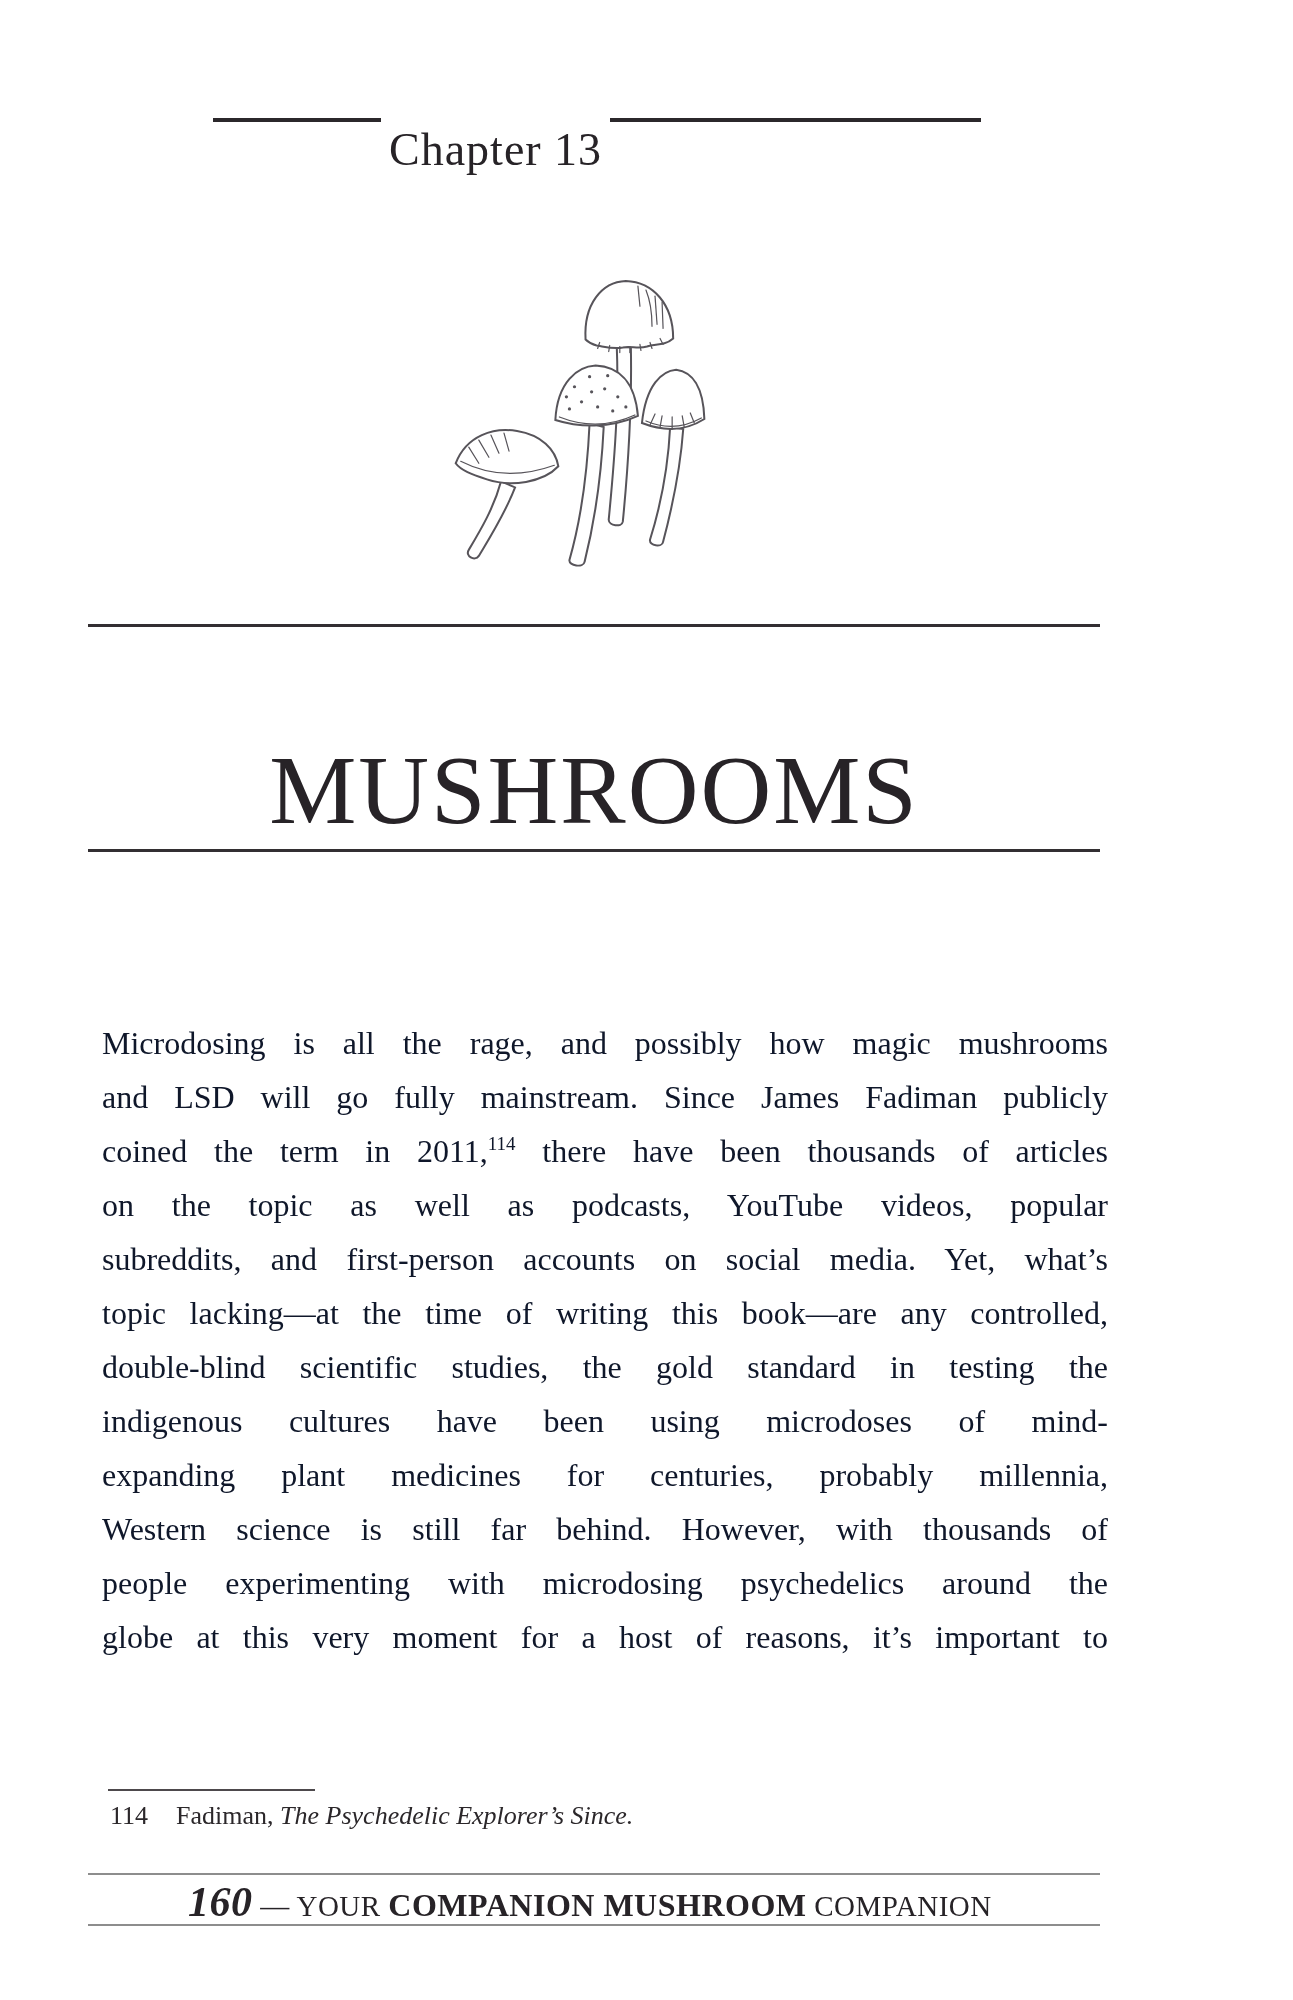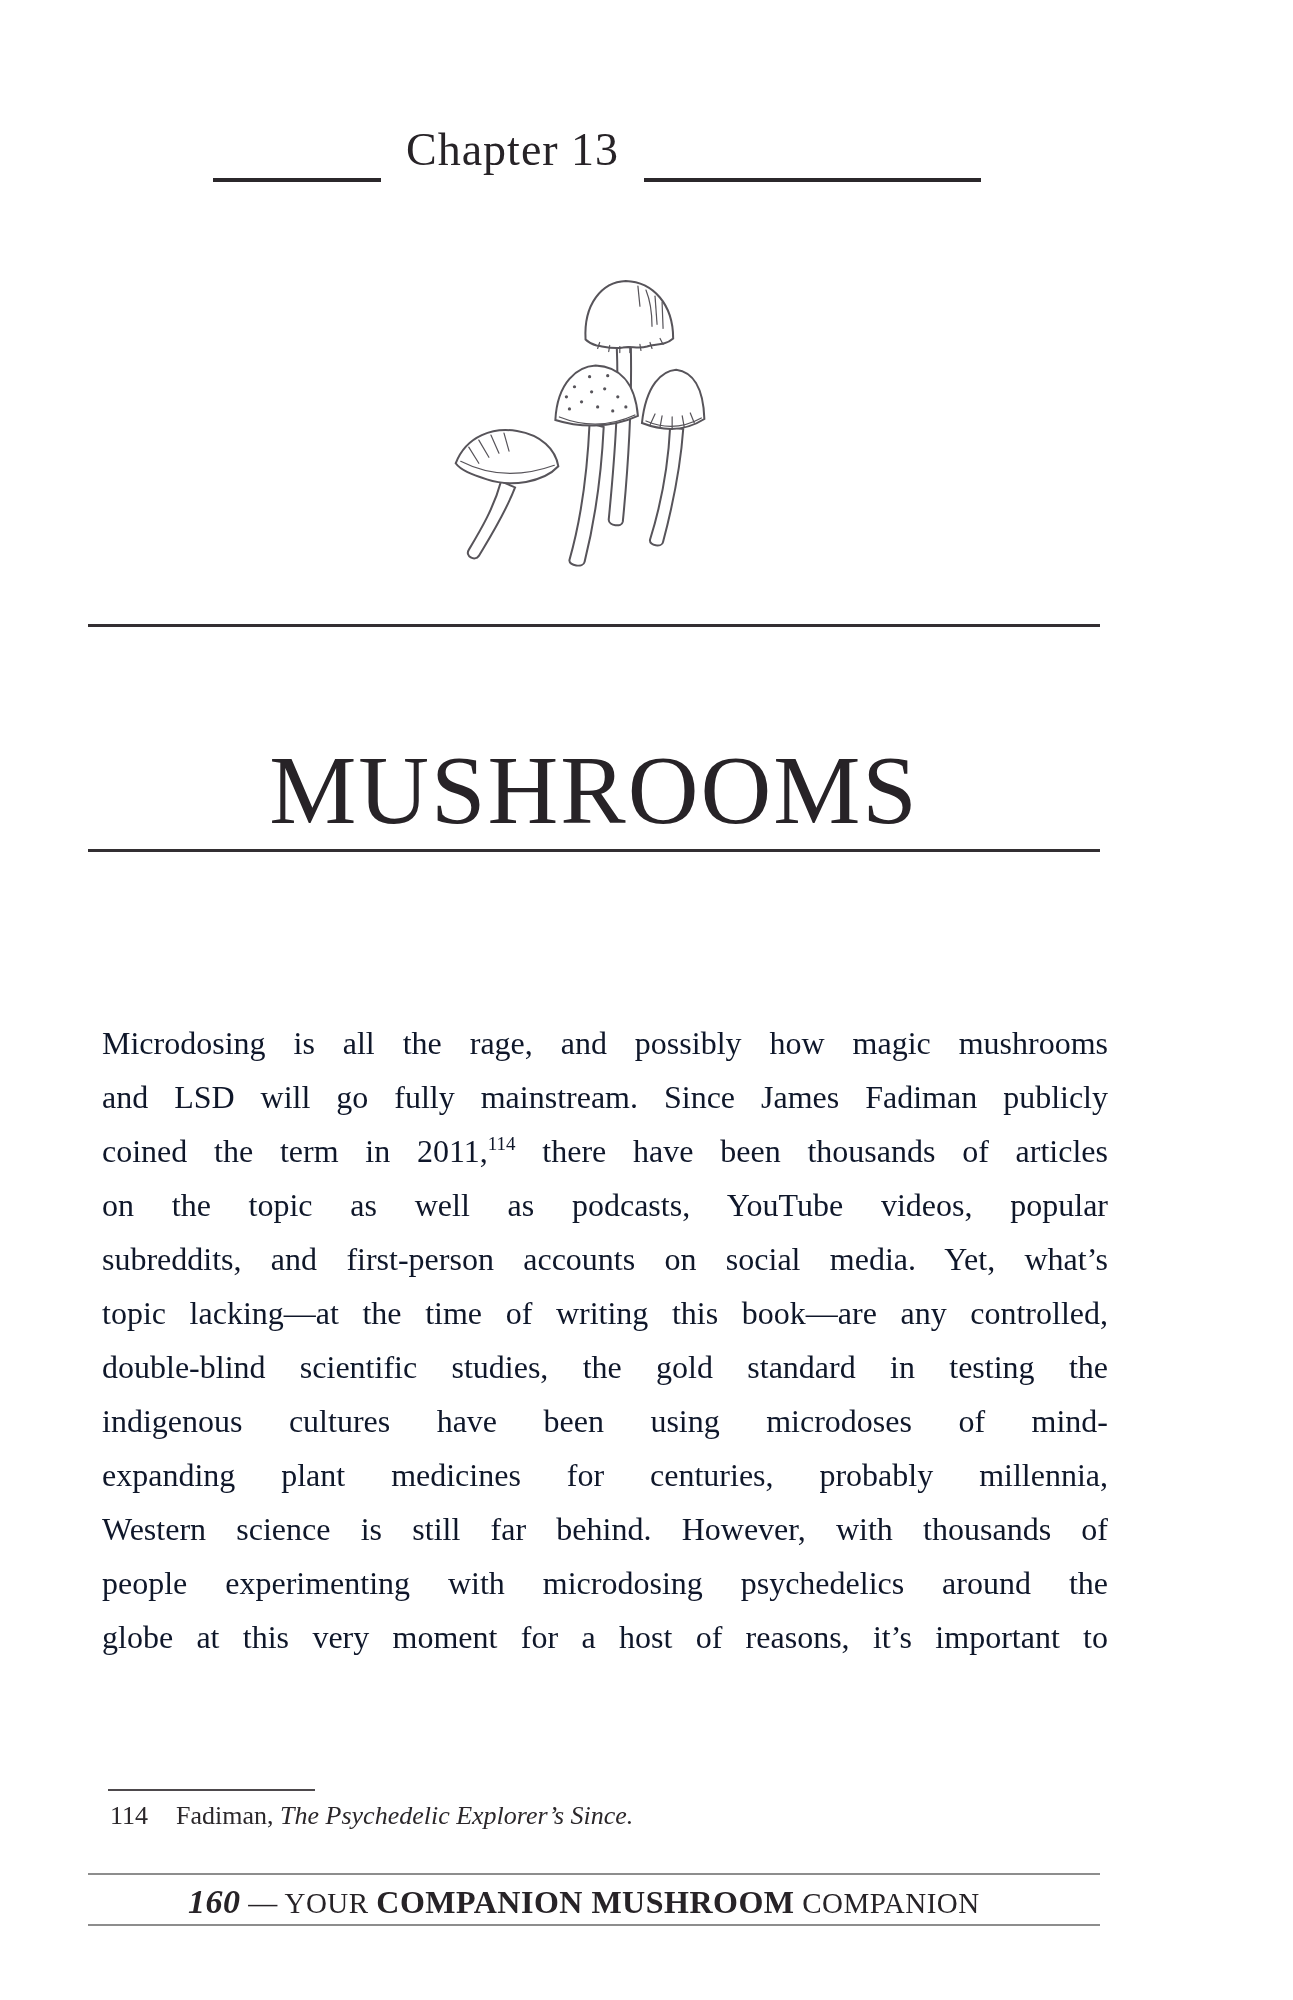--- a/index.html
+++ b/index.html
@@ -13,22 +13,22 @@
     overflow: hidden;
   }
 
   
   .chapter-header {
     position: absolute;
     left: 213px;
     top: 118px;
     width: 768px;
     display: flex;
-    align-items: flex-end;
-    gap: 25px;
+    align-items: flex-start;
+    gap: 8px;
   }
   .chapter-rule { height: 4px; background: #2b282b; }
   .chapter-rule.left  { width: 168px; flex: 0 0 auto; }
   .chapter-rule.right { flex: 1 1 auto; }
   .chapter-label {
     font-size: 46px;
     line-height: 64px;
     letter-spacing: 1px;
     white-space: nowrap;
     color: #272327;
@@ -123,21 +123,21 @@
   .footer-text {
     position: absolute;
     left: 188px;
     top: 1880px;
     font-size: 29px;
     line-height: 44px;
     letter-spacing: 0.5px;
     white-space: nowrap;
     color: #272327;
   }
-  .footer-text .pagenum { font-weight: 700; font-style: italic; font-size: 34px; }
+  .footer-text .pagenum { font-weight: 700; font-style: italic; font-size: 42px; }
   .footer-text .emph    { font-weight: 700; font-size: 32px; }
 </style>
 </head>
 <body>
 
 <div class="page">
 
   <div class="chapter-header">
     <div class="chapter-rule left"></div>
     <div class="chapter-label">Chapter 13</div>

